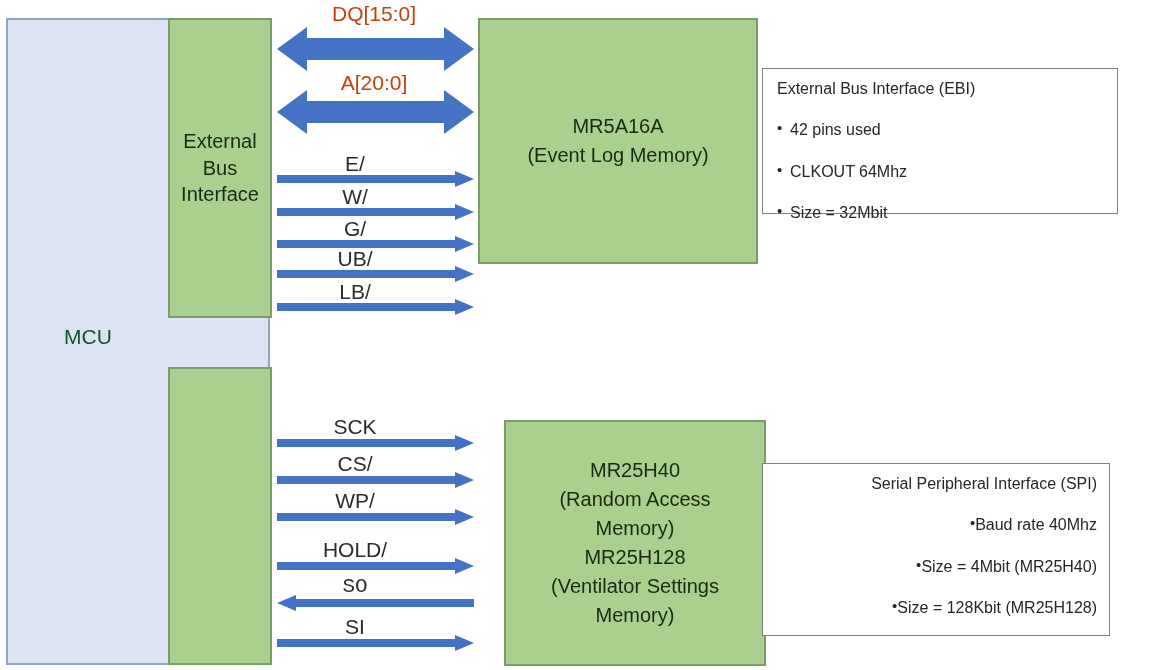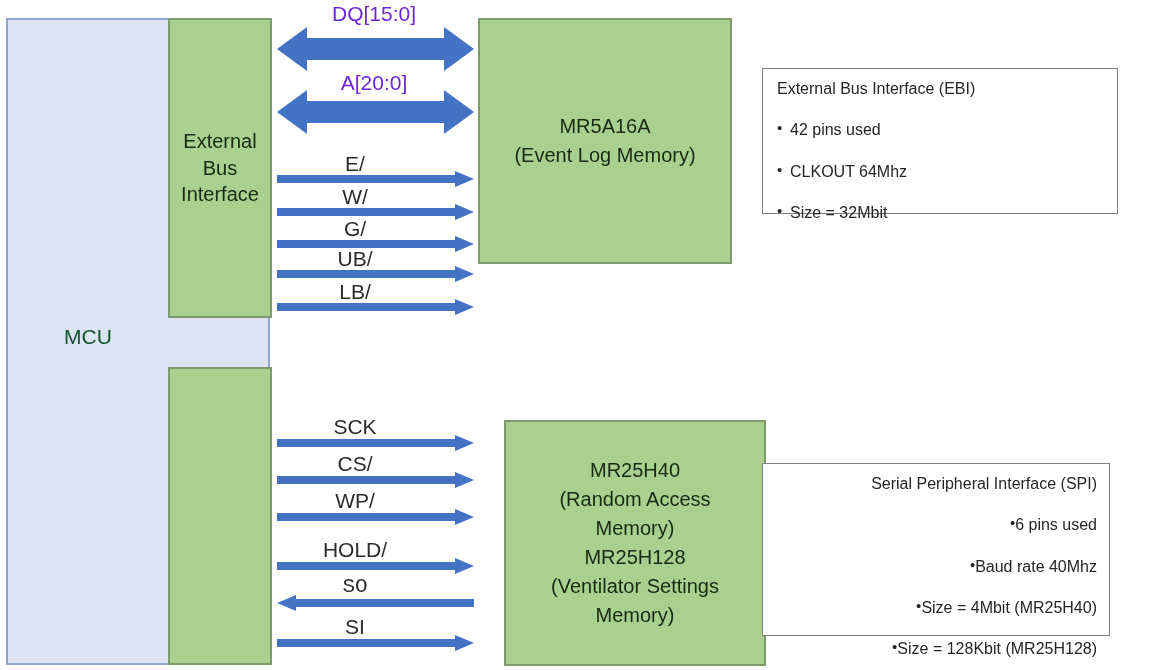--- a/index.html
+++ b/index.html
@@ -76,21 +76,21 @@
     align-items: center;
     justify-content: center;
     font-size: 20px;
     color: #1A2A12;
     line-height: 1.45;
     text-align: center;
   }
   .mem-ebi {
     left: 478px;
     top: 18px;
-    width: 254px;
+    width: 280px;
     height: 246px;
   }
   .mem-spi {
     left: 504px;
     top: 420px;
     width: 262px;
     height: 246px;
   }
 
   
@@ -136,21 +136,21 @@
   .sig-label {
     position: absolute;
     font-size: 21px;
     color: #2B2B2B;
     text-align: center;
     white-space: nowrap;
   }
   .bus-label {
     position: absolute;
     font-size: 21px;
-    color: #6d28d9;
+    color: #c2410c;
     text-align: center;
     white-space: nowrap;
   }
 
   
   .arrow-svg {
     position: absolute;
     overflow: visible;
   }
 </style>
@@ -254,20 +254,19 @@
     <ul class="info-list">
       <li>42 pins used</li>
       <li>CLKOUT 64Mhz</li>
       <li>Size = 32Mbit</li>
     </ul>
   </div>
 
   <div class="info-box info-spi">
     <p class="info-title">Serial Peripheral Interface (SPI)</p>
     <ul class="info-list">
-      <li>6 pins used</li>
       <li>Baud rate 40Mhz</li>
       <li>Size = 4Mbit (MR25H40)</li>
       <li>Size = 128Kbit (MR25H128)</li>
     </ul>
   </div>
 
 </div>
 
 </body></html>

